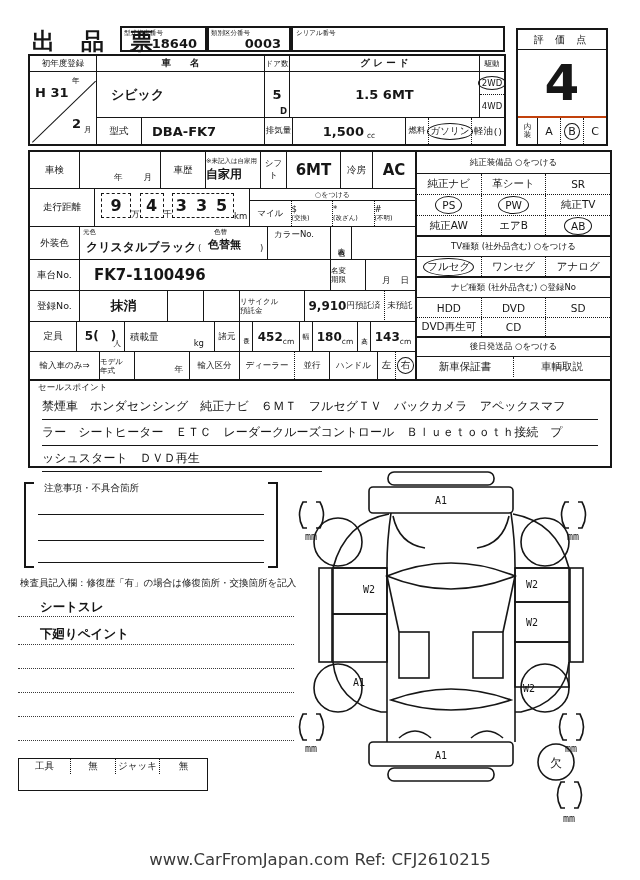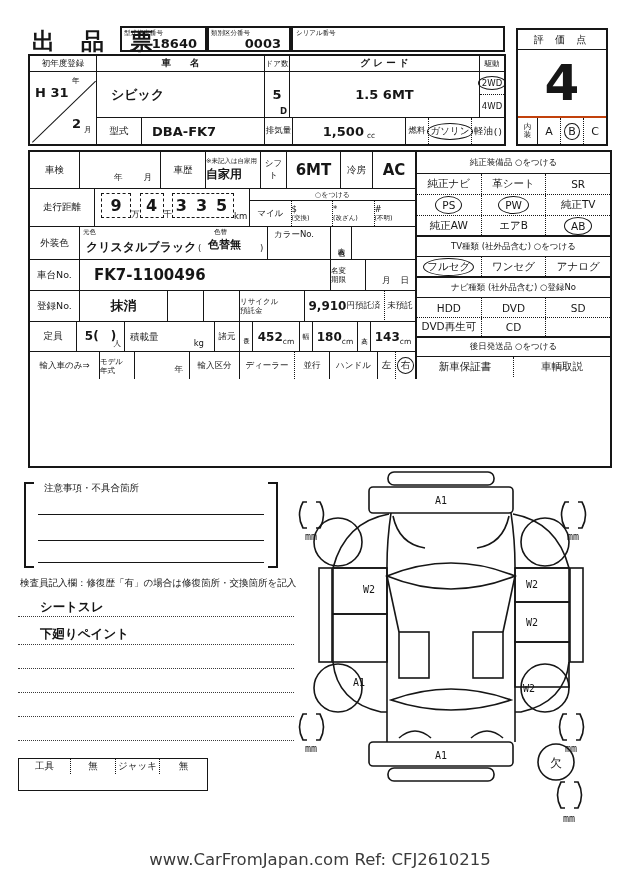--- a/index.html
+++ b/index.html
@@ -283,20 +283,26 @@
         <div class="c f10" style="flex:1"></div>
       </div>
 
       <div class="c bb f8" style="height:19px">後日発送品 ○をつける</div>
       <div style="display:flex;height:20px">
         <div class="c brd f10" style="flex:1">新車保証書</div>
         <div class="c f10" style="flex:1">車輌取説</div>
       </div>
     </div>
 
+    <div class="abs" style="left:0;top:227px;width:580px;height:87px;border-top:2px solid #161616">
+      <div class="f8" style="padding:1px 0 0 8px">セールスポイント</div>
+      <div class="ulineblk" style="margin:0 12px">禁煙車　ホンダセンシング　純正ナビ　６ＭＴ　フルセグＴＶ　バックカメラ　アペックスマフ</div>
+      <div class="ulineblk" style="margin:0 12px">ラー　シートヒーター　ＥＴＣ　レーダークルーズコントロール　Ｂｌｕｅｔｏｏｔｈ接続　プ</div>
+      <div class="ulineblk" style="margin:0 12px;width:280px">ッシュスタート　ＤＶＤ再生</div>
+    </div>
   </div>
 
   <div class="abs" style="left:24px;top:482px;width:10px;height:86px;border-left:2px solid #161616;border-top:2px solid #161616;border-bottom:2px solid #161616"></div>
   <div class="abs" style="left:268px;top:482px;width:10px;height:86px;border-right:2px solid #161616;border-top:2px solid #161616;border-bottom:2px solid #161616"></div>
   <div class="abs f9" style="left:44px;top:482px">注意事項・不具合箇所</div>
   <div class="solidline" style="left:38px;top:514px;width:226px"></div>
   <div class="solidline" style="left:38px;top:540px;width:226px"></div>
   <div class="solidline" style="left:38px;top:562px;width:226px"></div>
 
   <div class="abs f9" style="left:20px;top:577px">検査員記入欄：修復歴「有」の場合は修復箇所・交換箇所を記入</div>

